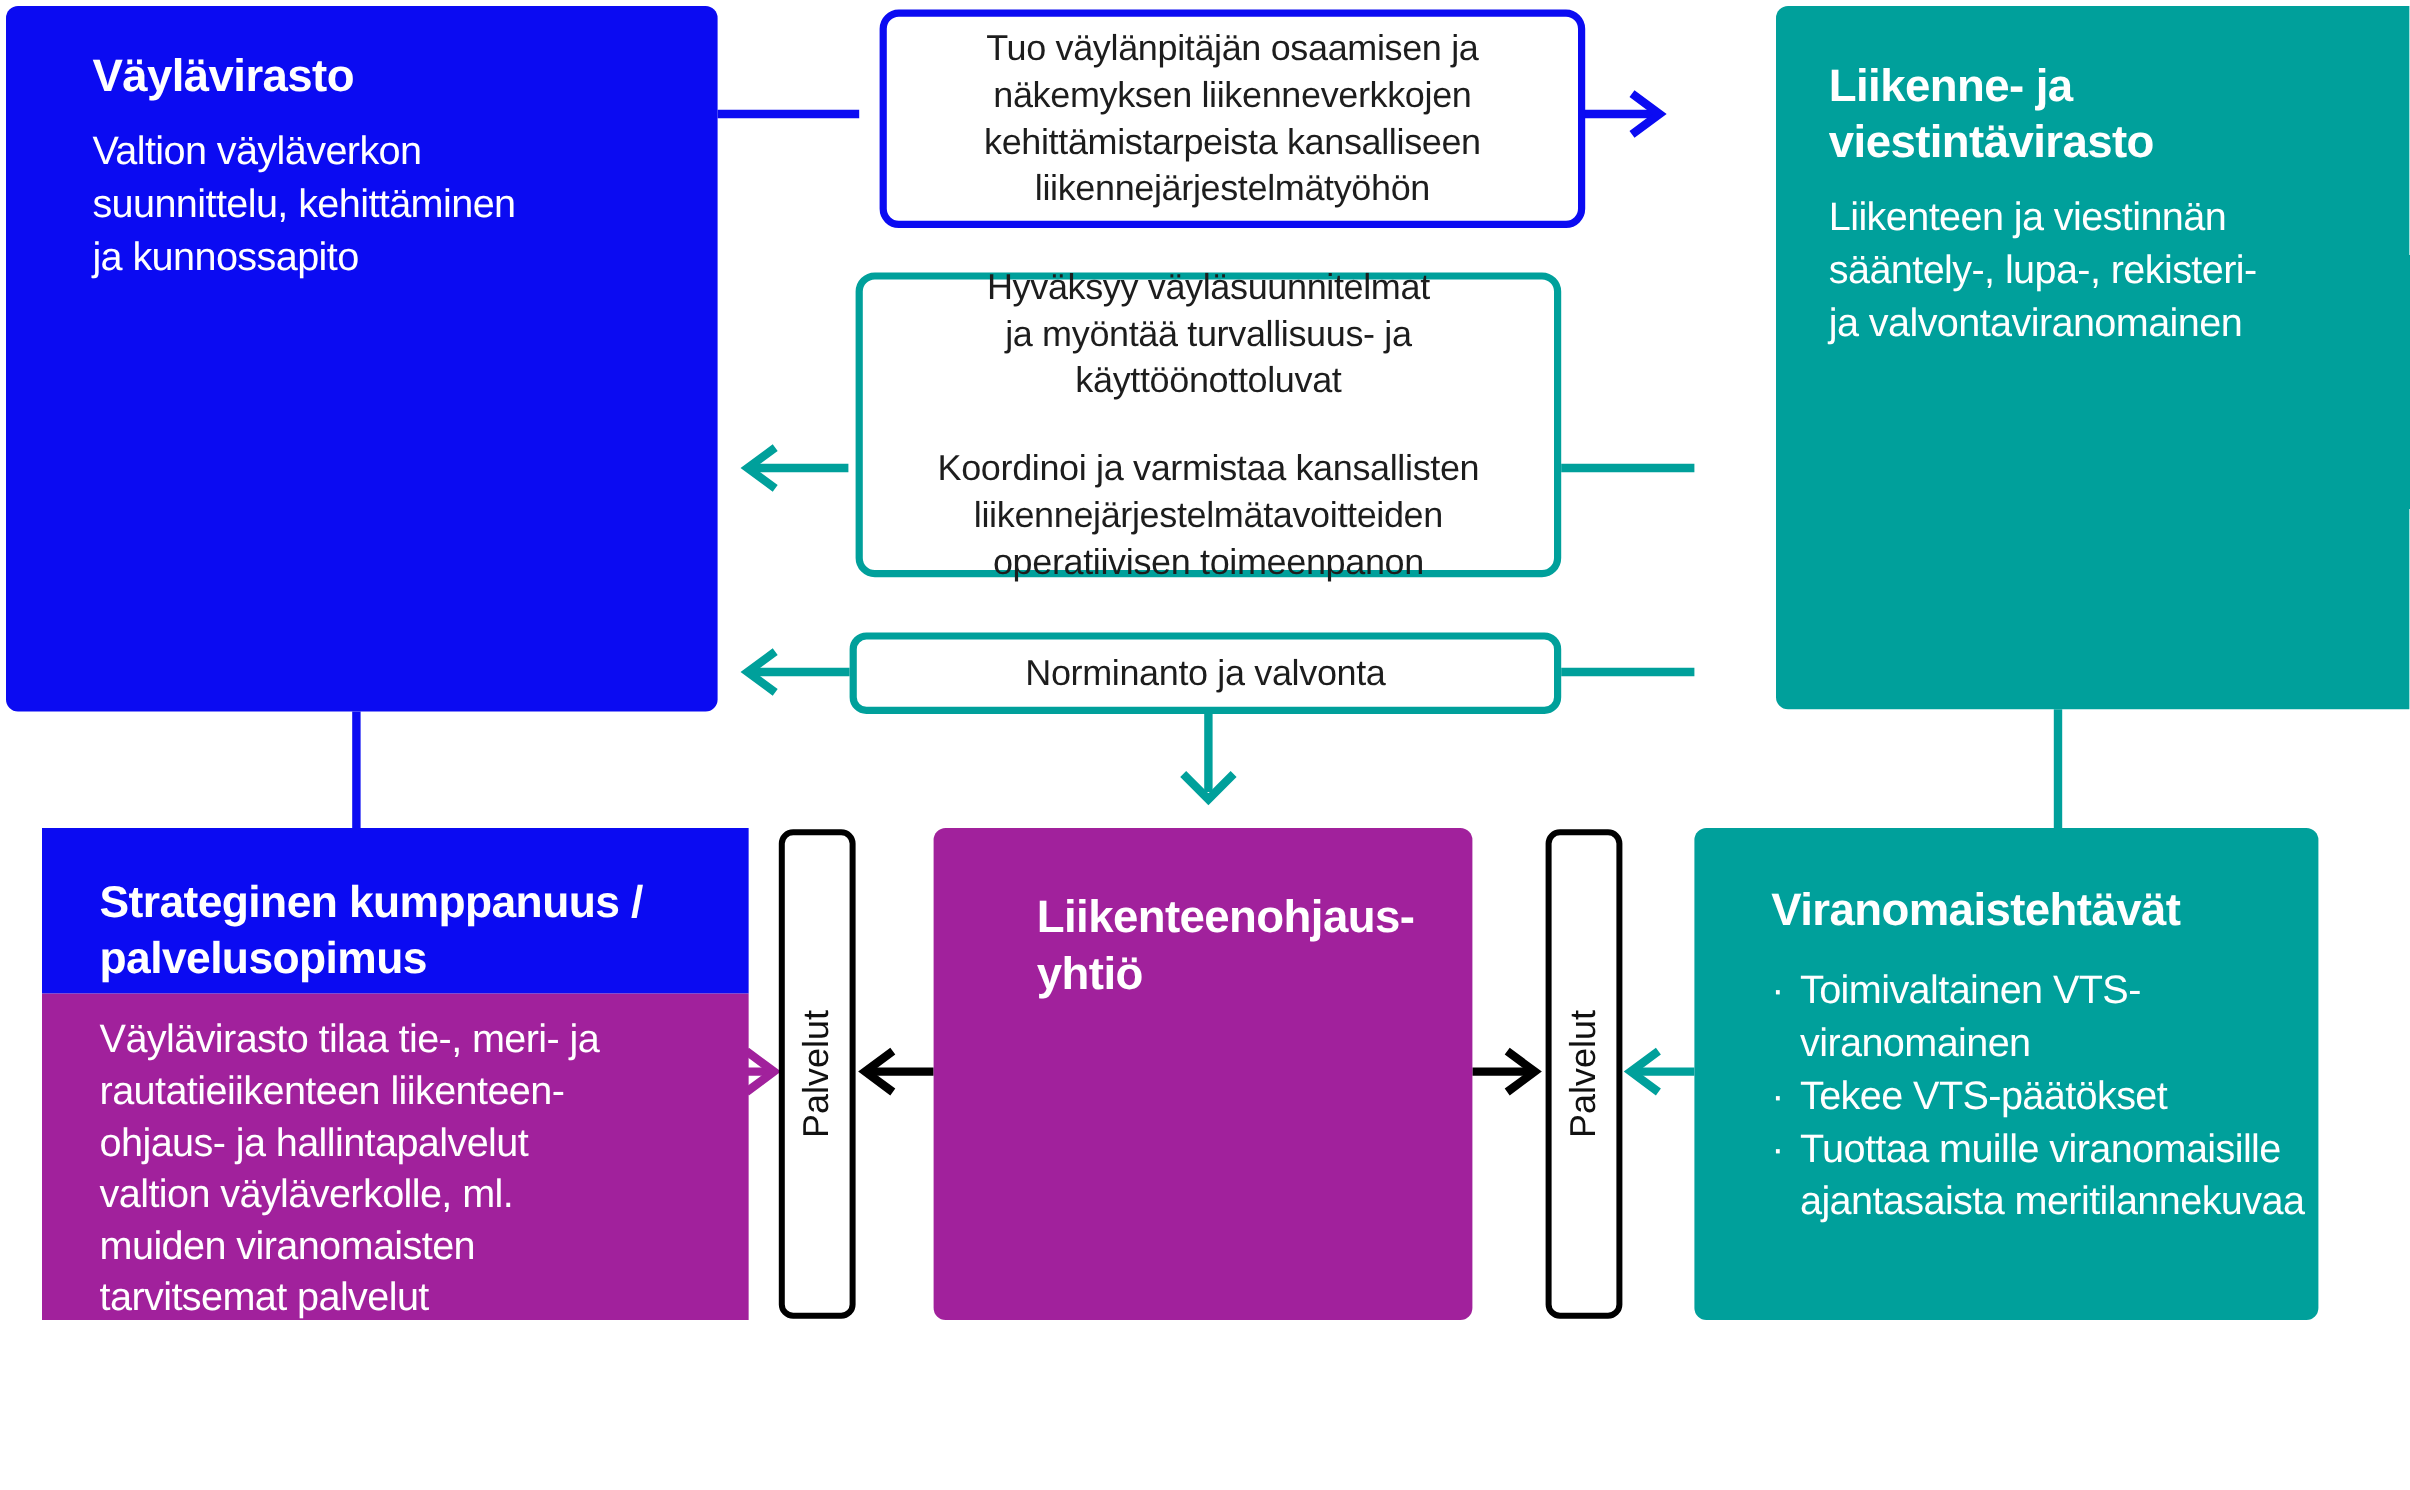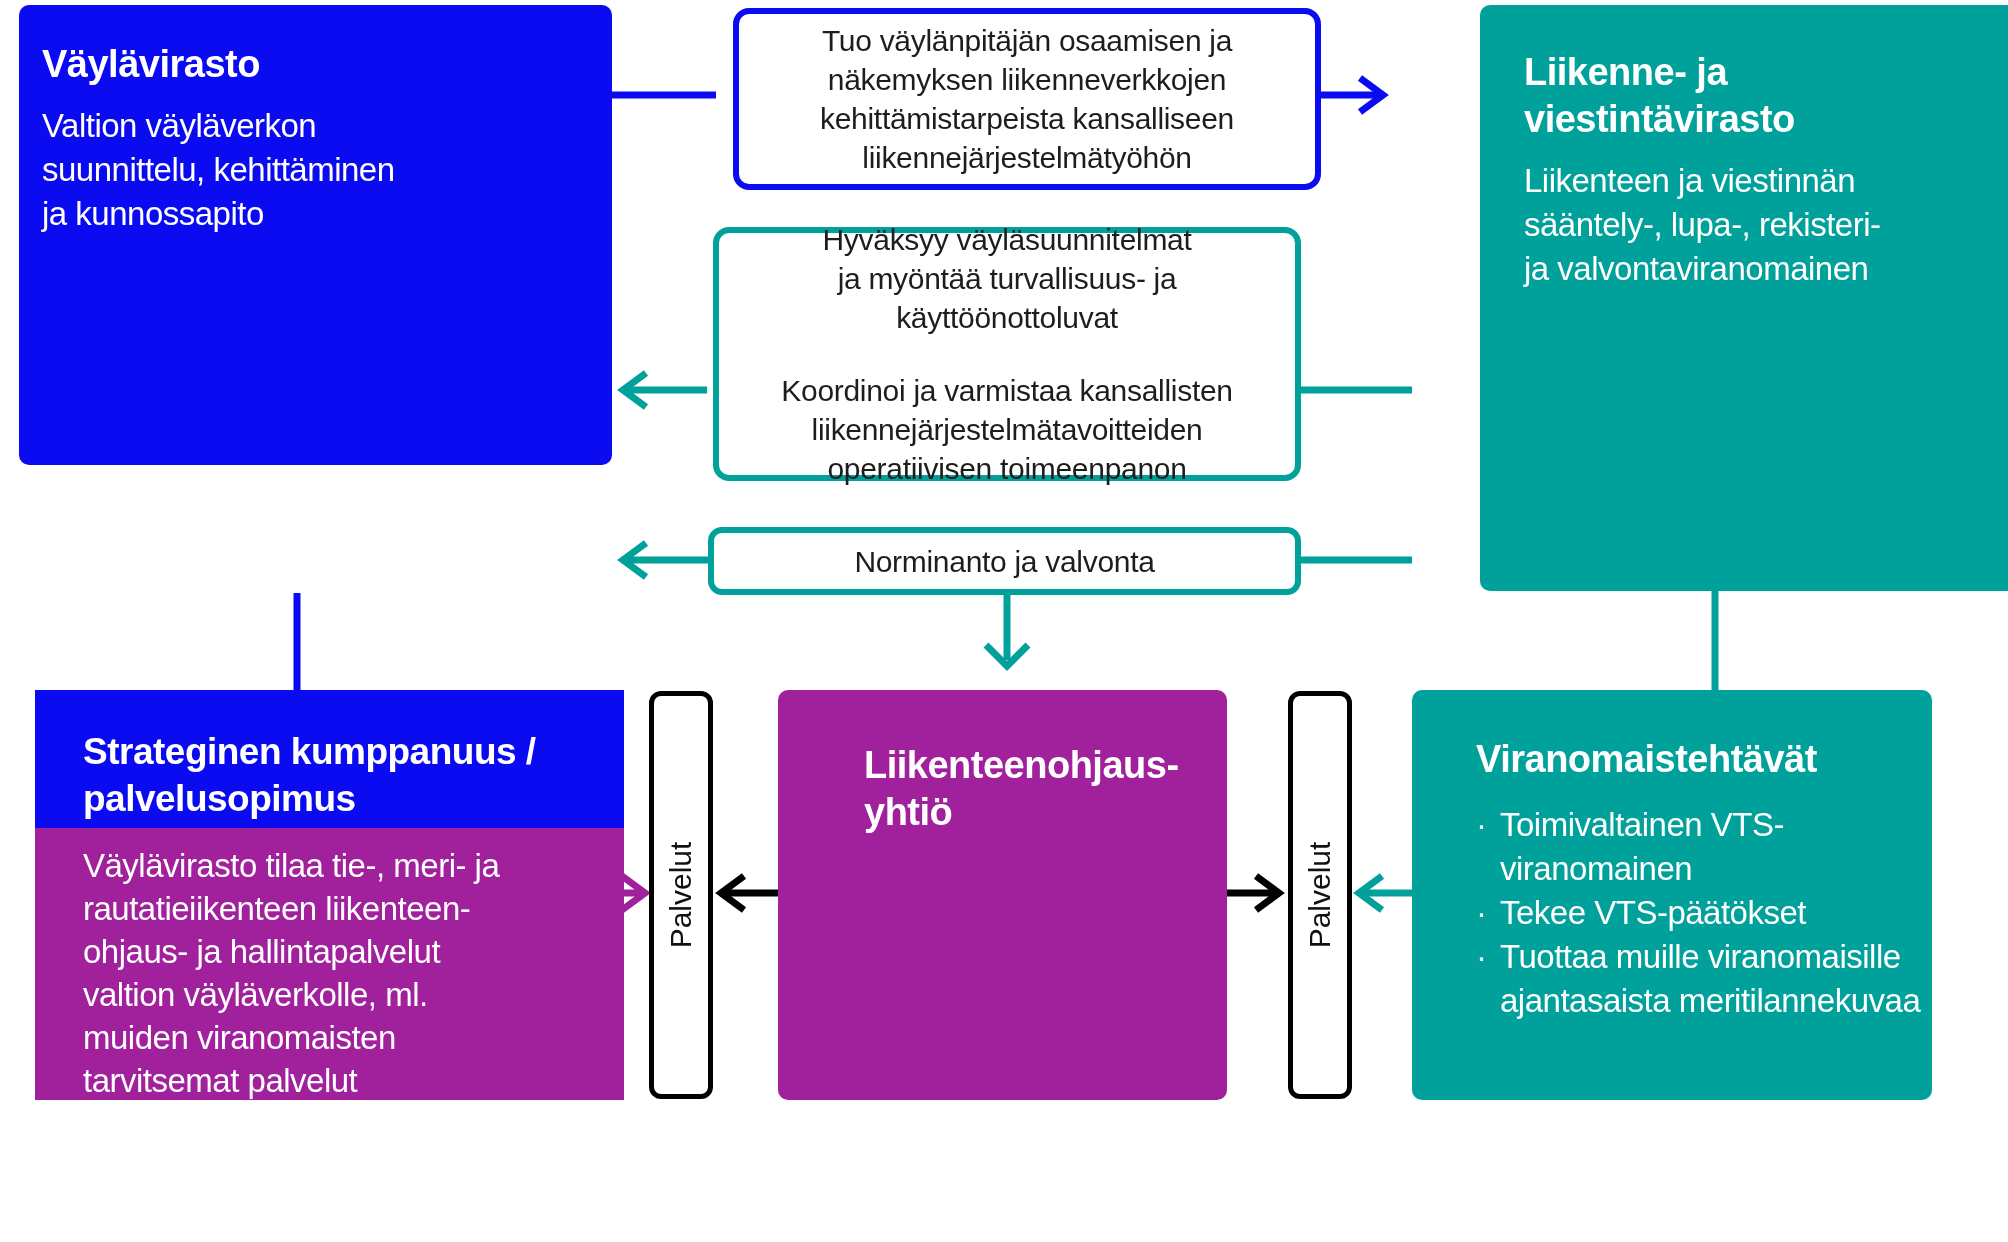--- a/index.html
+++ b/index.html
@@ -16,21 +16,21 @@
   .box-body  { font-size:33px; line-height:44px; white-space:pre; letter-spacing:-0.5px; }
 
   
   .note { position:absolute; background:#fff; border-radius:16px;
     display:flex; flex-direction:column; align-items:center; justify-content:center;
     color:#1d1d1d; font-size:30px; line-height:39px; text-align:center; white-space:pre; letter-spacing:-0.3px; }
   .note.blue-border { border:6px solid var(--blue); }
   .note.teal-border { border:6px solid var(--teal); }
 
   
-  #box-vaylavirasto { left:19px; top:5px; width:593px; height:460px; padding:36px 23px; }
+  #box-vaylavirasto { left:5px; top:5px; width:593px; height:588px; padding:36px 72px; }
   #box-vaylavirasto .box-title { margin-bottom:16px; }
 
   #note-top { left:733px; top:8px; width:588px; height:182px; }
 
   #box-liikenne { left:1480px; top:5px; width:591px; height:586px; padding:44px 44px; }
   #box-liikenne .box-body { margin-top:16px; }
 
   #note-middle { left:713px; top:227px; width:588px; height:254px; }
   #note-middle .para + .para { margin-top:34px; }
 

